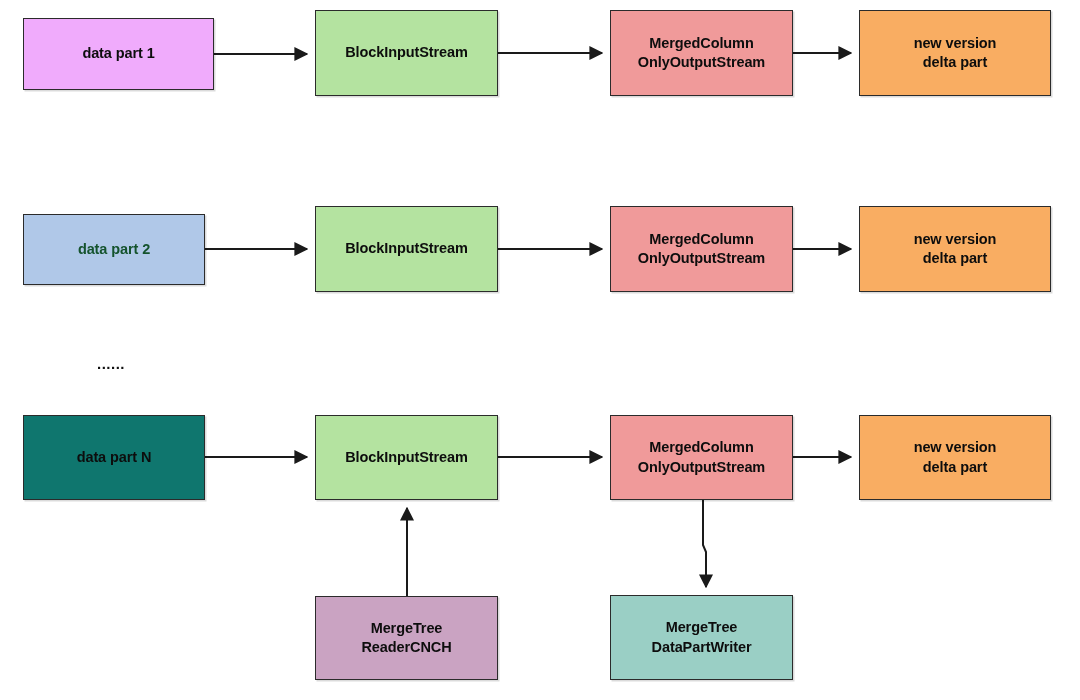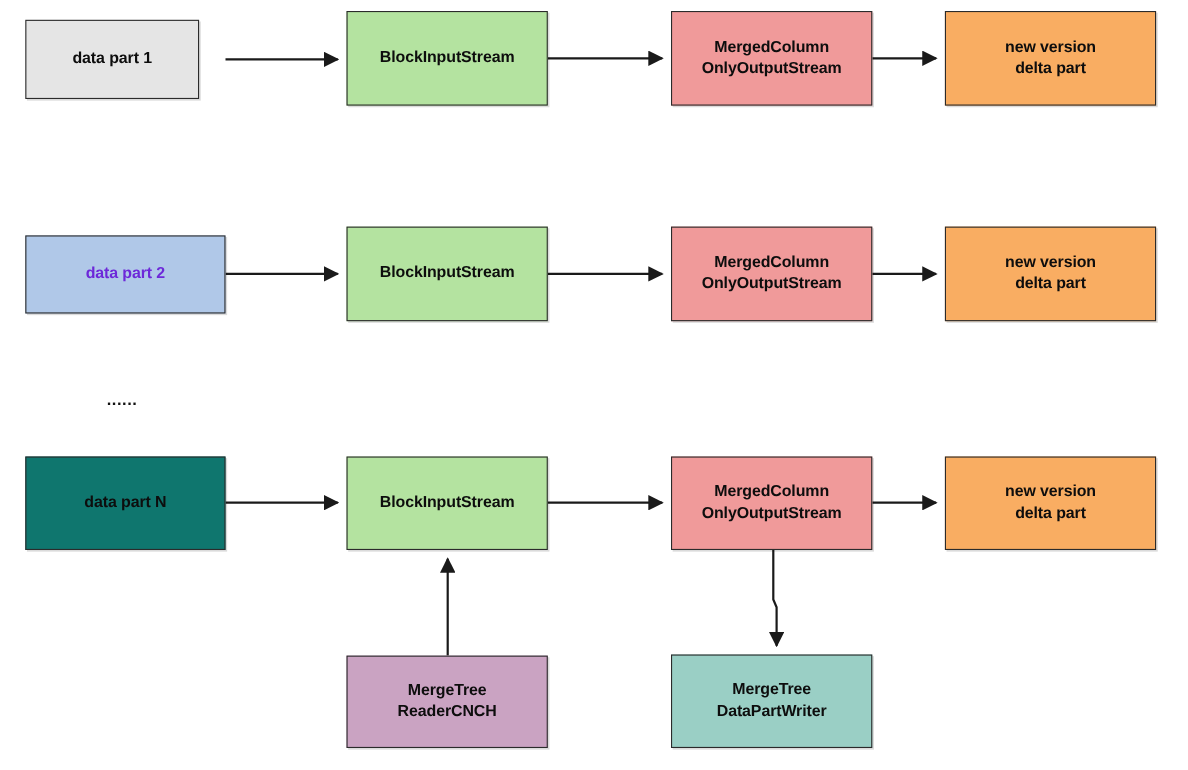--- a/index.html
+++ b/index.html
@@ -75,27 +75,27 @@
         <polyline points="793,249 851,249" marker-end="url(#arrow)" stroke="#1a1a1a" stroke-width="2" fill="none"></polyline>
         <polyline points="205,457 307,457" marker-end="url(#arrow)" stroke="#1a1a1a" stroke-width="2" fill="none"></polyline>
         <polyline points="498,457 602,457" marker-end="url(#arrow)" stroke="#1a1a1a" stroke-width="2" fill="none"></polyline>
         <polyline points="793,457 851,457" marker-end="url(#arrow)" stroke="#1a1a1a" stroke-width="2" fill="none"></polyline>
         <polyline points="407,596 407,508" marker-end="url(#arrow)" stroke="#1a1a1a" stroke-width="2" fill="none"></polyline>
         <polyline points="703,500 703,545 706,552 706,587" marker-end="url(#arrow)" stroke="#1a1a1a" stroke-width="2" fill="none"></polyline>
       </g>
   </svg>
 
   <div id="node-layer">
-      <div class="node" style="left: 23px; top: 18px; width: 158px; height: 72px; background: #e5e5e5; border-color: rgb(43, 43, 43); color: rgb(13, 13, 13);"><span class="node-label">data part 1</span></div>
+      <div class="node" style="left: 23px; top: 18px; width: 191px; height: 72px; background: #f0abfc; border-color: rgb(43, 43, 43); color: rgb(13, 13, 13);"><span class="node-label">data part 1</span></div>
       <div class="node" style="left: 315px; top: 10px; width: 183px; height: 86px; background: rgb(180, 227, 160); border-color: rgb(43, 43, 43); color: rgb(13, 13, 13);"><span class="node-label">BlockInputStream</span></div>
       <div class="node" style="left: 610px; top: 10px; width: 183px; height: 86px; background: rgb(240, 154, 154); border-color: rgb(43, 43, 43); color: rgb(13, 13, 13);"><span class="node-label">MergedColumn
 OnlyOutputStream</span></div>
       <div class="node" style="left: 859px; top: 10px; width: 192px; height: 86px; background: rgb(249, 173, 98); border-color: rgb(43, 43, 43); color: rgb(13, 13, 13);"><span class="node-label">new version
 delta part</span></div>
-      <div class="node" style="left: 23px; top: 214px; width: 182px; height: 71px; background: rgb(176, 200, 232); border-color: rgb(43, 43, 43); color: #6d28d9;"><span class="node-label">data part 2</span></div>
+      <div class="node" style="left: 23px; top: 214px; width: 182px; height: 71px; background: rgb(176, 200, 232); border-color: rgb(43, 43, 43); color: #14532d;"><span class="node-label">data part 2</span></div>
       <div class="node" style="left: 315px; top: 206px; width: 183px; height: 86px; background: rgb(180, 227, 160); border-color: rgb(43, 43, 43); color: rgb(13, 13, 13);"><span class="node-label">BlockInputStream</span></div>
       <div class="node" style="left: 610px; top: 206px; width: 183px; height: 86px; background: rgb(240, 154, 154); border-color: rgb(43, 43, 43); color: rgb(13, 13, 13);"><span class="node-label">MergedColumn
 OnlyOutputStream</span></div>
       <div class="node" style="left: 859px; top: 206px; width: 192px; height: 86px; background: rgb(249, 173, 98); border-color: rgb(43, 43, 43); color: rgb(13, 13, 13);"><span class="node-label">new version
 delta part</span></div>
       <div class="node" style="left: 23px; top: 415px; width: 182px; height: 85px; background: #0f766e; border-color: rgb(43, 43, 43); color: rgb(13, 13, 13);"><span class="node-label">data part N</span></div>
       <div class="node" style="left: 315px; top: 415px; width: 183px; height: 85px; background: rgb(180, 227, 160); border-color: rgb(43, 43, 43); color: rgb(13, 13, 13);"><span class="node-label">BlockInputStream</span></div>
       <div class="node" style="left: 610px; top: 415px; width: 183px; height: 85px; background: rgb(240, 154, 154); border-color: rgb(43, 43, 43); color: rgb(13, 13, 13);"><span class="node-label">MergedColumn
 OnlyOutputStream</span></div>
       <div class="node" style="left: 859px; top: 415px; width: 192px; height: 85px; background: rgb(249, 173, 98); border-color: rgb(43, 43, 43); color: rgb(13, 13, 13);"><span class="node-label">new version

